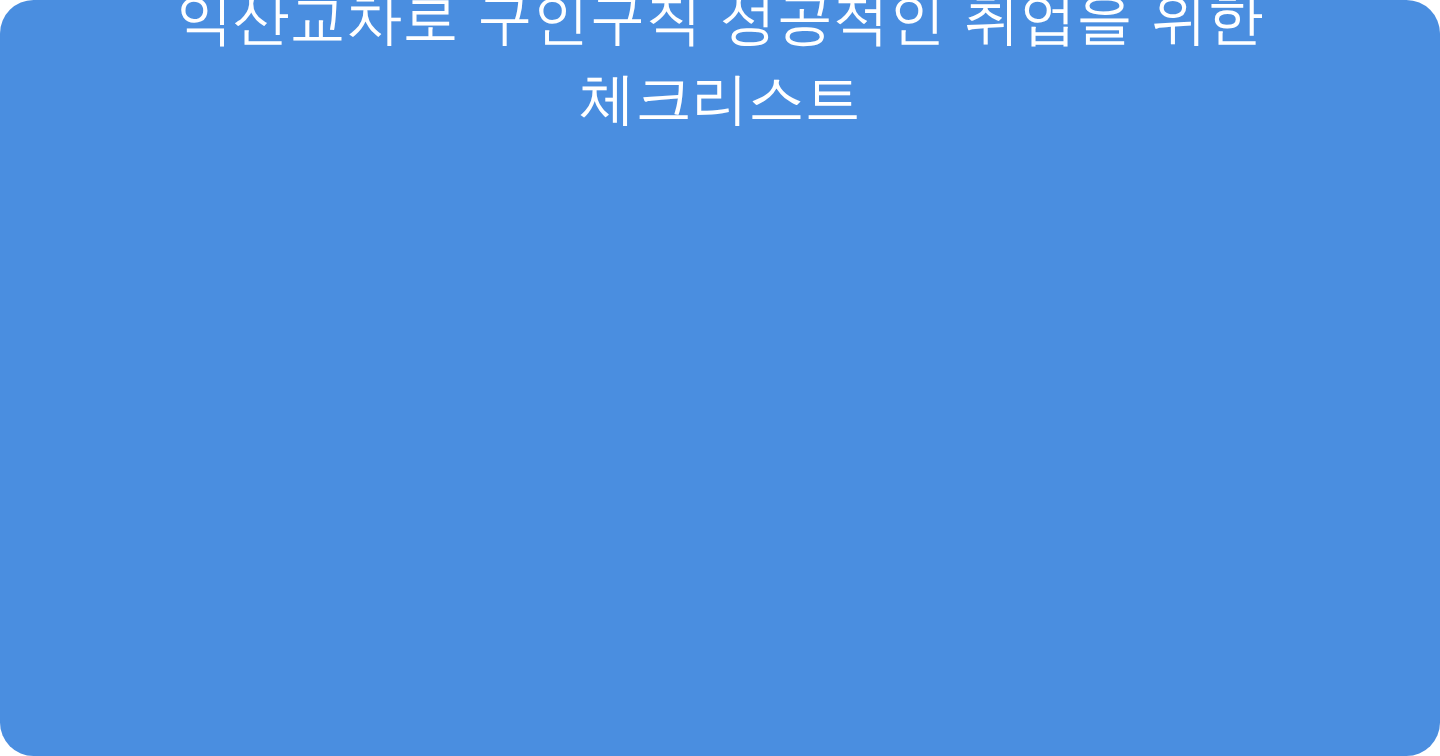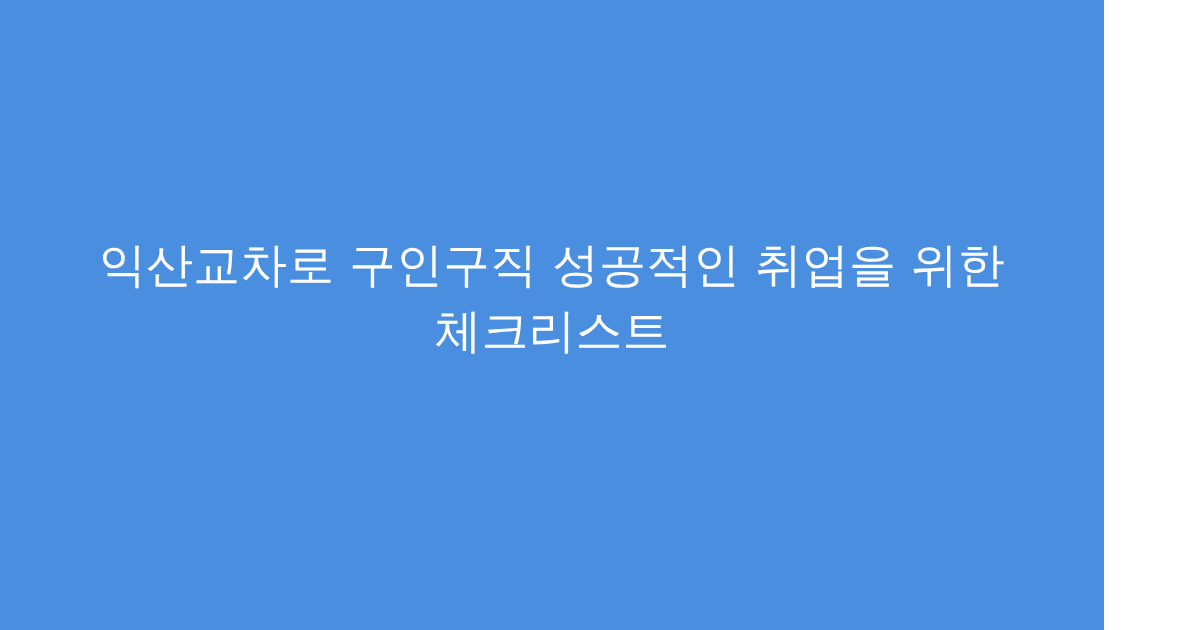--- a/index.html
+++ b/index.html
@@ -12,28 +12,28 @@
     height: 630px;
     overflow: hidden;
     font-family: "DejaVu Sans", "Liberation Sans", sans-serif;
     background: #ffffff;
   }
 
   
   .og-card {
     position: relative;
     box-sizing: border-box;
-    width: 1104px;
+    width: 1200px;
     height: 630px;
     background-color: #4a8ee0;   
     display: flex;
-    align-items: center;
     justify-content: center;
     text-align: center;
     overflow: hidden;
+    border-radius: 28px;
   }
 
   .title-block {
     box-sizing: border-box;
     width: 960px;
     max-width: 960px;
     padding: 0 20px;
     margin: 0;
     
     transform: translateY(-16px);

